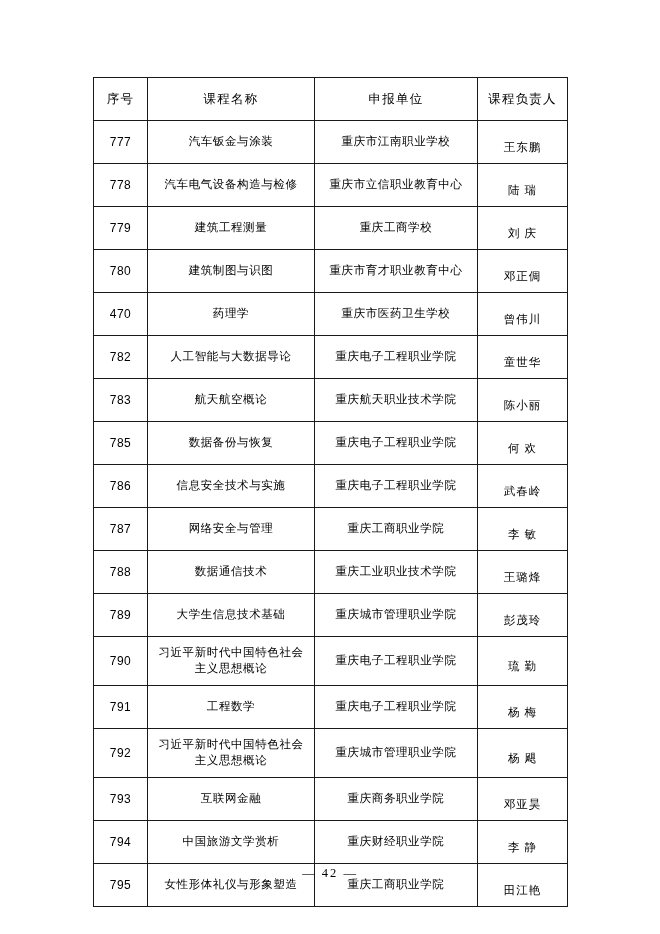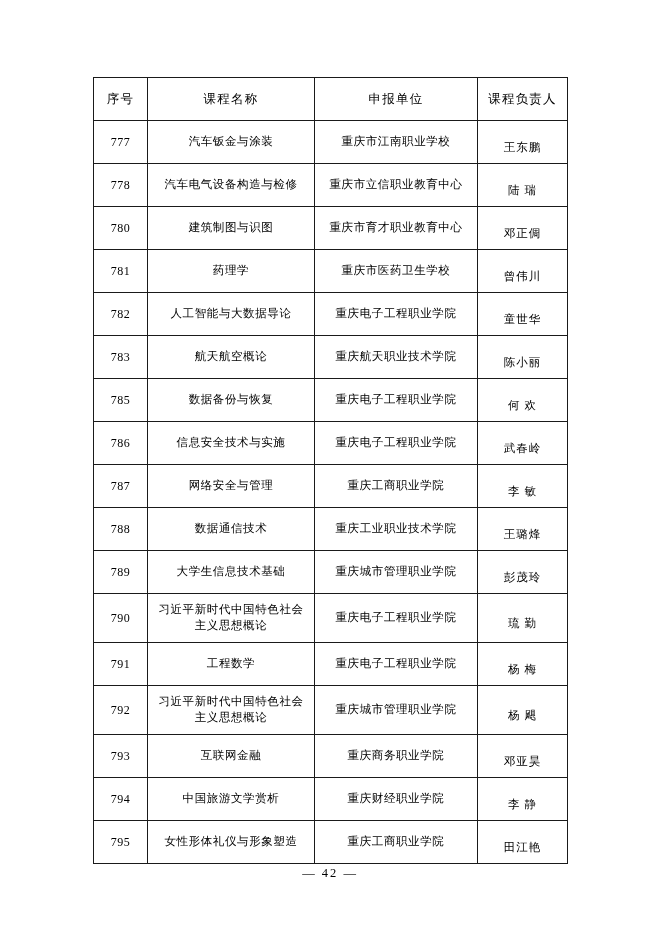--- a/index.html
+++ b/index.html
@@ -45,21 +45,21 @@
     letter-spacing: 0.6px;
   }
   table.course-table th {
     height: 38px;
     font-size: 12.5px;
     letter-spacing: 1.2px;
   }
   table.course-table td.c-no {
     font-size: 12px;
     letter-spacing: 0.5px;
-    font-family: Liberation Serif, serif;
+    font-family: Liberation Sans, sans-serif;
   }
   col.col-no { width: 54px; }
   col.col-name { width: 167px; }
   col.col-unit { width: 163px; }
   col.col-owner { width: 90px; }
 
   tr.row-normal td { height: 38px; }
   tr.row-tall td { height: 44px; }
 
   .name-cell {
@@ -118,31 +118,41 @@
             <td class="c-no">778</td>
             <td>
               <span class="name-cell">汽车电气设备构造与检修</span>
             </td>
             <td>重庆市立信职业教育中心</td>
             <td>
               <span class="owner-cell">陆  瑞</span>
             </td>
           </tr>
           <tr class="row-normal">
+            <td class="c-no">779</td>
+            <td>
+              <span class="name-cell">建筑工程测量</span>
+            </td>
+            <td>重庆工商学校</td>
+            <td>
+              <span class="owner-cell">刘  庆</span>
+            </td>
+          </tr>
+          <tr class="row-normal">
             <td class="c-no">780</td>
             <td>
               <span class="name-cell">建筑制图与识图</span>
             </td>
             <td>重庆市育才职业教育中心</td>
             <td>
               <span class="owner-cell">邓正倜</span>
             </td>
           </tr>
           <tr class="row-normal">
-            <td class="c-no">781</td>
+            <td class="c-no">470</td>
             <td>
               <span class="name-cell">药理学</span>
             </td>
             <td>重庆市医药卫生学校</td>
             <td>
               <span class="owner-cell">曾伟川</span>
             </td>
           </tr>
           <tr class="row-normal">
             <td class="c-no">782</td>

